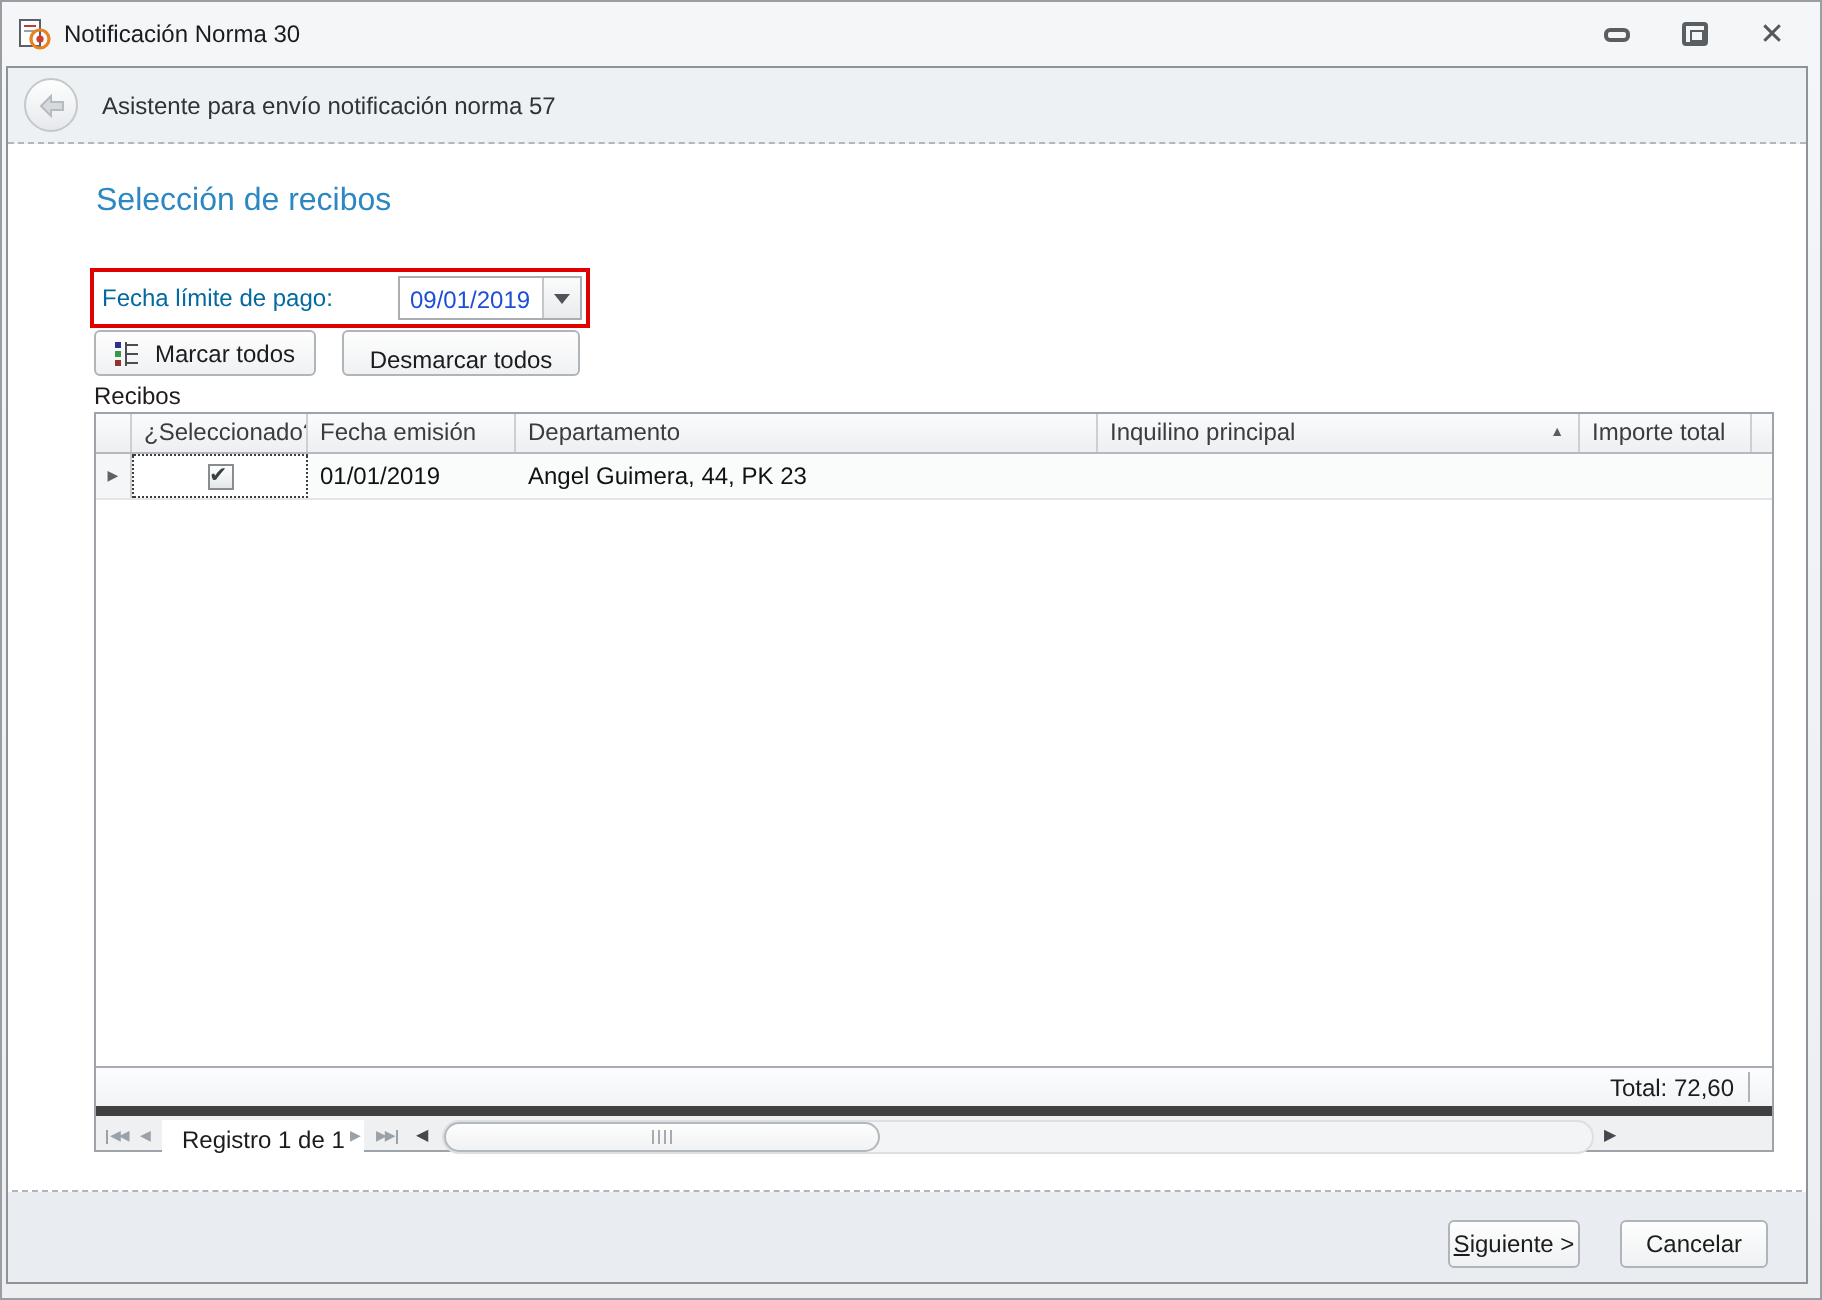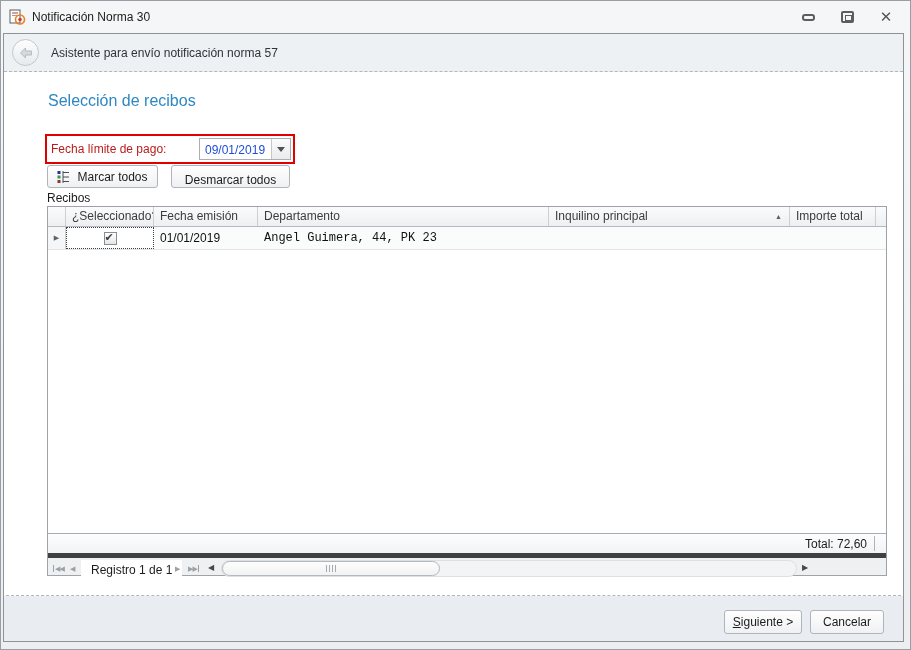--- a/index.html
+++ b/index.html
@@ -27,21 +27,21 @@
 
   .wizard-header { position:absolute; left:0; top:0; right:0; height:38px; background:#eef1f4; border-bottom:1px dashed #b4b7ba; }
   .back-btn { position:absolute; left:8px; top:5px; width:27px; height:27px; border-radius:50%;
     border:1px solid #c3c8cd; background:linear-gradient(#fefefe,#e6e9ec); display:flex; align-items:center; justify-content:center; }
   .wizard-title { position:absolute; left:47px; top:12px; font-size:12px; color:#2f3338; }
 
   .section-title { position:absolute; left:44px; top:58px; font-size:16px; color:#2d87c3; }
 
   
   .red-box { position:absolute; left:41px; top:100px; width:250px; height:30px; border:2px solid #e00000; background:#fff; display:flex; align-items:center; }
-  .date-label { margin-left:4px; font-size:12px; color:#b91c1c; white-space:nowrap; }
+  .date-label { margin-left:4px; font-size:12px; color:#0369a1; white-space:nowrap; }
   .combo { position:absolute; left:152px; top:2px; width:92px; height:22px; border:1px solid #a9aeb3; background:#fff; display:flex; }
   .combo-value { flex:1; font-size:12px; color:#1d4ed8; padding:4px 0 0 5px; }
   .combo-btn { width:19px; height:100%; background:linear-gradient(#fafbfb,#e9ebed); border-left:1px solid #c3c7ca; display:flex; align-items:center; justify-content:center; }
   .tri-down { width:0; height:0; border-left:4px solid transparent; border-right:4px solid transparent; border-top:5px solid #4e535a; }
 
   
   .btn { border:1px solid #b0b5ba; border-radius:3px; background:linear-gradient(#fefefe,#eff1f3);
     font-size:12px; color:#1c1c1c; display:flex; align-items:center; justify-content:center; cursor:default; }
   .btn-mark { position:absolute; left:43px; top:131px; width:111px; height:23px; gap:7px; }
   .btn-unmark { position:absolute; left:167px; top:131px; width:119px; height:23px; gap:7px;flex-direction:column; }
@@ -61,21 +61,21 @@
   .h-spacer { flex:1; border-right:none; }
   .sort-asc { position:absolute; right:7px; top:6px; font-size:7px; color:#5a5e63; line-height:1; }
 
   .grid-row { height:23px; display:flex; border-bottom:1px solid #e3e5e7; background:#fafbfb; flex:0 0 auto; }
   .cell { font-size:12px; color:#111; padding:4px 0 0 6px; white-space:nowrap; overflow:hidden; }
   .c-ind { width:18px; background:#f5f6f7; border-right:1px solid #ccd0d3; display:flex; align-items:center; justify-content:center; padding:0; }
   .row-arrow { font-size:7px; color:#5e6266; }
   .c-sel { width:88px; border:1px dotted #3c3c3c; background:#fff; display:flex; align-items:center; justify-content:center; padding:0; }
   .c-fecha { width:104px; }
   .c-inq { width:241px; }
-  .c-dep { width:291px;font-family:Liberation Mono, monospace; }
+  .c-dep { width:291px; }
   .c-imp { width:86px; text-align:right; padding-right:7px; padding-left:0;margin-top:32px; }
   .c-spacer { flex:1; }
   .checkbox { width:13px; height:13px; border:1px solid #888d92; background:linear-gradient(#ffffff,#e4e7e9); position:relative; }
   .checkbox .mark { position:absolute; left:0px; top:-2px; font-size:11px; color:#3a3f44; font-family:"DejaVu Sans", sans-serif; }
 
   .grid-filler { flex:1 1 auto; background:#fff; }
 
   .grid-total-row { height:20px; flex:0 0 auto; background:linear-gradient(#fcfdfe,#f1f3f5); border-top:1px solid #a9adb1; display:flex; align-items:center; }
   .total-text { margin-left:auto; font-size:12px; color:#1c1c1c; padding-right:7px; }
   .total-spacer { width:12px; height:15px; border-left:1px solid #b0b4b8; }
@@ -90,21 +90,21 @@
   .scroll-left { position:absolute; left:160px; top:6px; font-size:8px; color:#45494e; line-height:1; cursor:default; }
   .trough { position:absolute; left:173px; top:2px; width:576px; height:17px; background:#f3f4f5; border:1px solid #dddfe2; border-radius:9px; }
   .thumb { position:absolute; left:0; top:0; width:218px; height:15px; border:1px solid #b3b8bd; border-radius:8px;
     background:linear-gradient(#fdfdfd,#f1f2f3); display:flex; align-items:center; justify-content:center; gap:2px; }
   .thumb i { width:1px; height:7px; background:#a5abb1; }
   .scroll-right { position:absolute; left:754px; top:6px; font-size:8px; color:#45494e; line-height:1; cursor:default; }
 
   
   .dashed-sep { position:absolute; left:2px; right:2px; top:561px; border-top:1px dashed #b3b6b9; }
   .footer { position:absolute; left:0; right:0; top:562px; bottom:0; background:#e9ecf1; }
-  .btn-next { position:absolute; left:720px; top:14px; width:78px; height:24px; }
+  .btn-next { position:absolute; left:720px; top:14px; width:66px; height:24px; }
   .btn-cancel { position:absolute; left:806px; top:14px; width:74px; height:24px; }
   .ak { text-decoration:underline; }
 </style>
 </head>
 <body>
 
 <div class="window">
 
   <div class="titlebar">
     <svg class="app-icon" viewBox="0 0 17 17">

